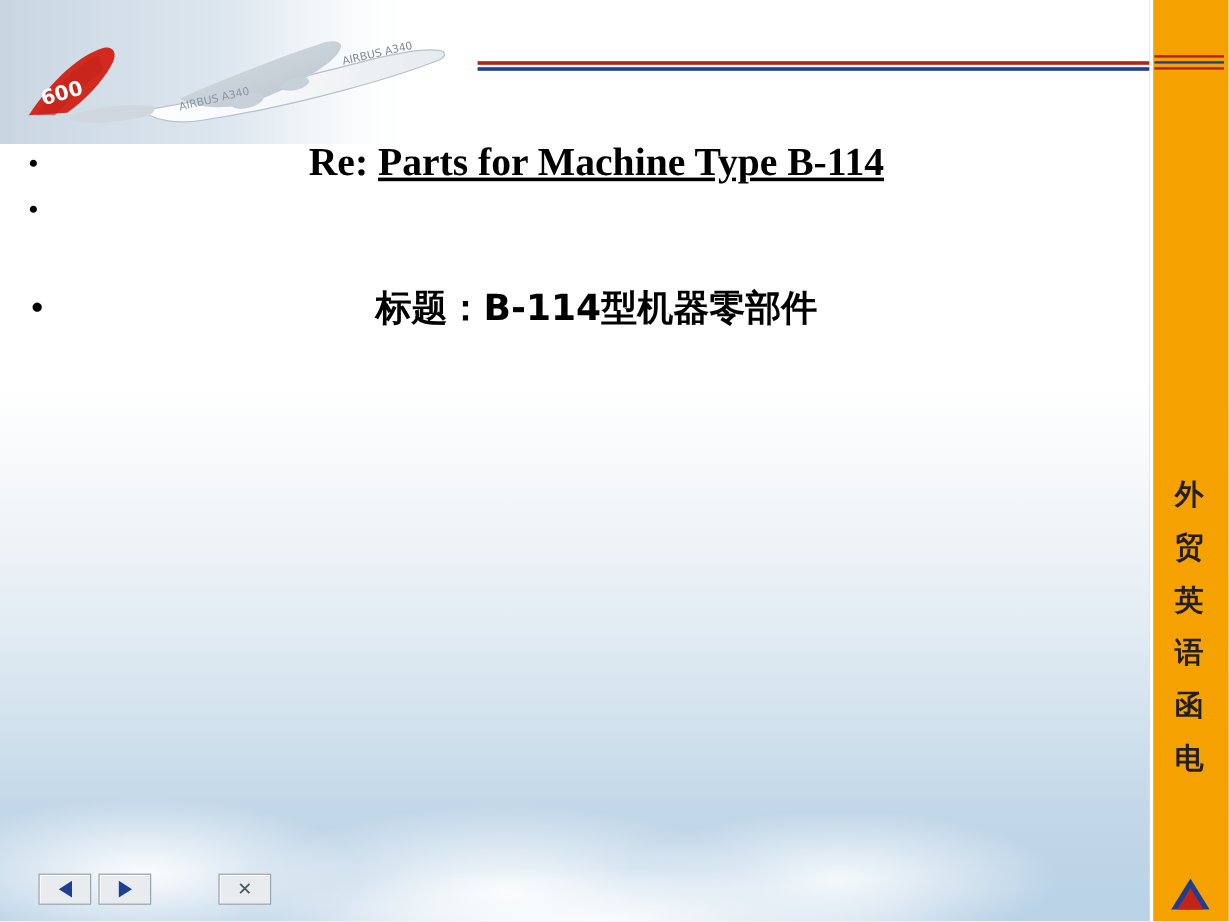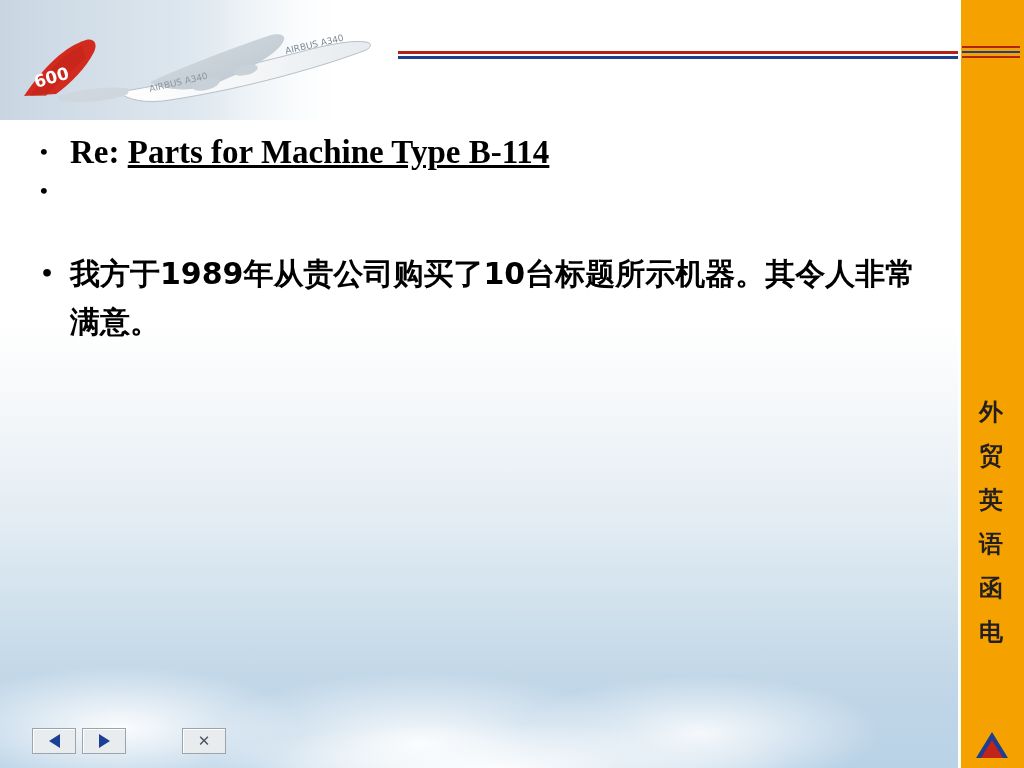--- a/index.html
+++ b/index.html
@@ -144,22 +144,23 @@
 
   
   .content {
     position: absolute;
     left: 10px;
     top: 112px;
     width: 930px;
   }
   ul.bullets {
     list-style: none;
-    margin: 16px;
+    margin: 0;
     padding: 0;
+    text-align: center;
   }
   ul.bullets li {
     position: relative;
     padding-left: 44px;
     margin: 0 0 2px 0;
     font-weight: bold;
     color: #000000;
   }
   ul.bullets li:before {
     content: "\2022";
@@ -263,21 +264,21 @@
     <div class="stripe-red"></div>
     <div class="stripe-blue"></div>
   </div>
 
   <div class="content">
     <ul class="bullets">
       <li class="en">
         <span>Re: </span><span class="underline">Parts for Machine Type B-114</span>
       </li>
       <li class="spacer" style="list-style:none;padding:0;"></li>
-      <li class="cn">我方于1989年从贵公司购买了10台标题所示机器。其令人非常满意。</li>
+      <li class="cn">标题：B-114型机器零部件</li>
     </ul>
   </div>
 
   <div class="sidebar">
     <div class="edge-left"></div>
     <div class="top-ticks">
       <i></i>
         <i></i>
         <i></i>
     </div>

